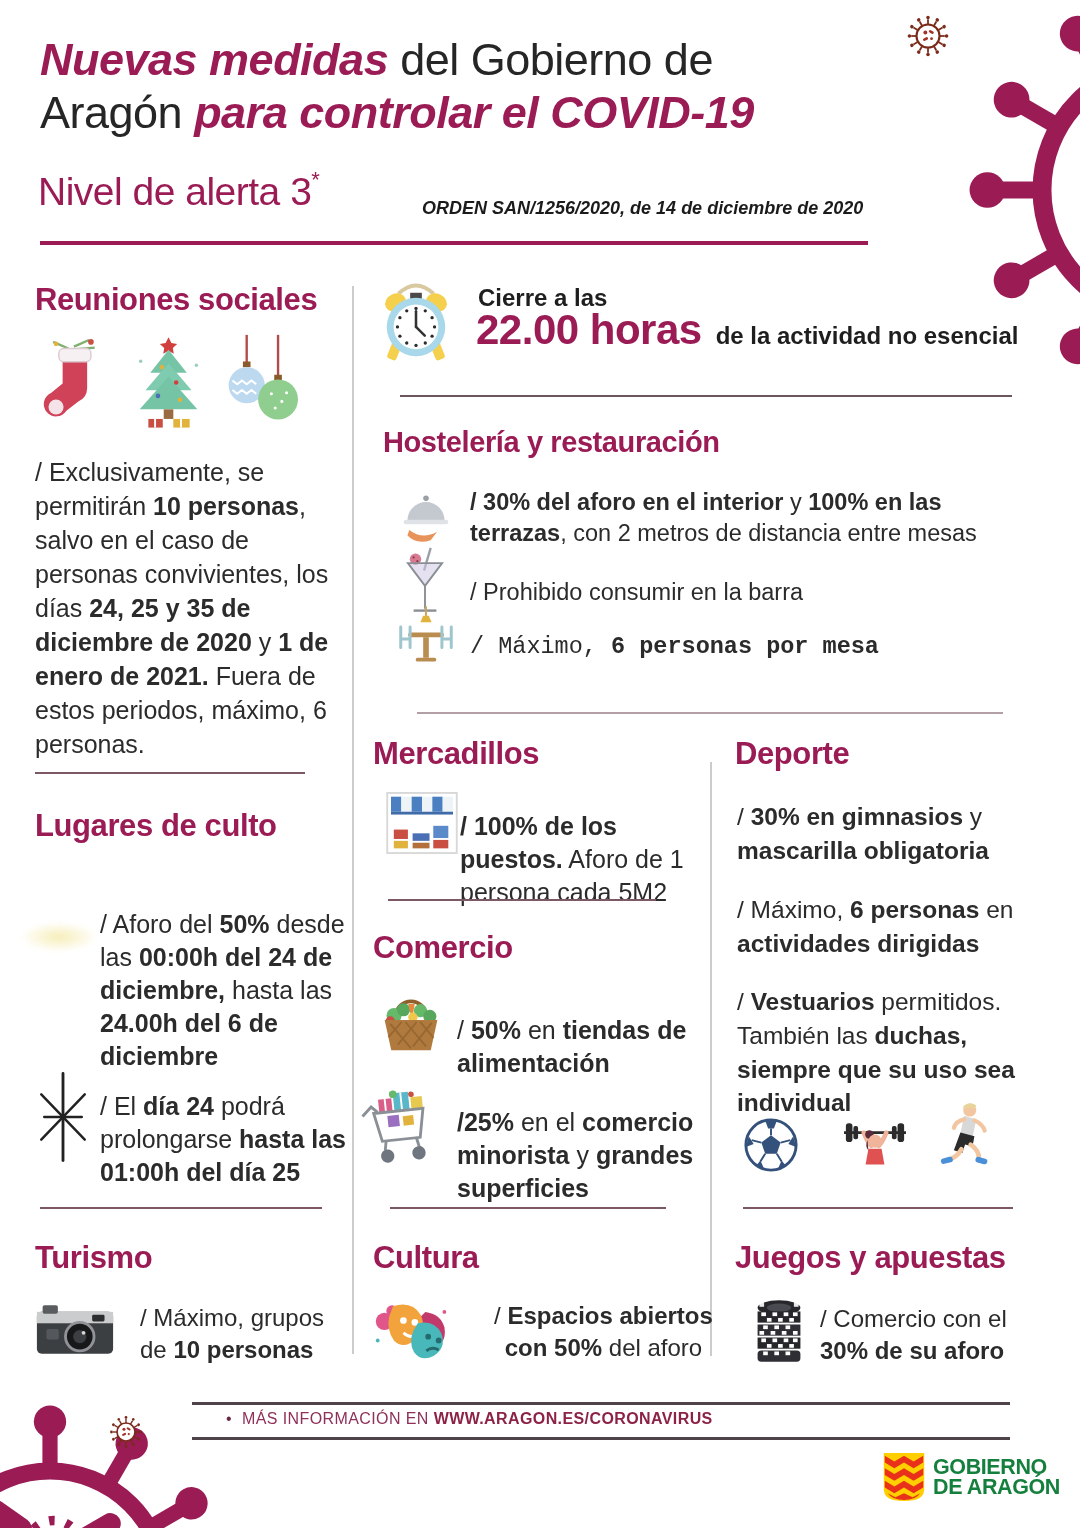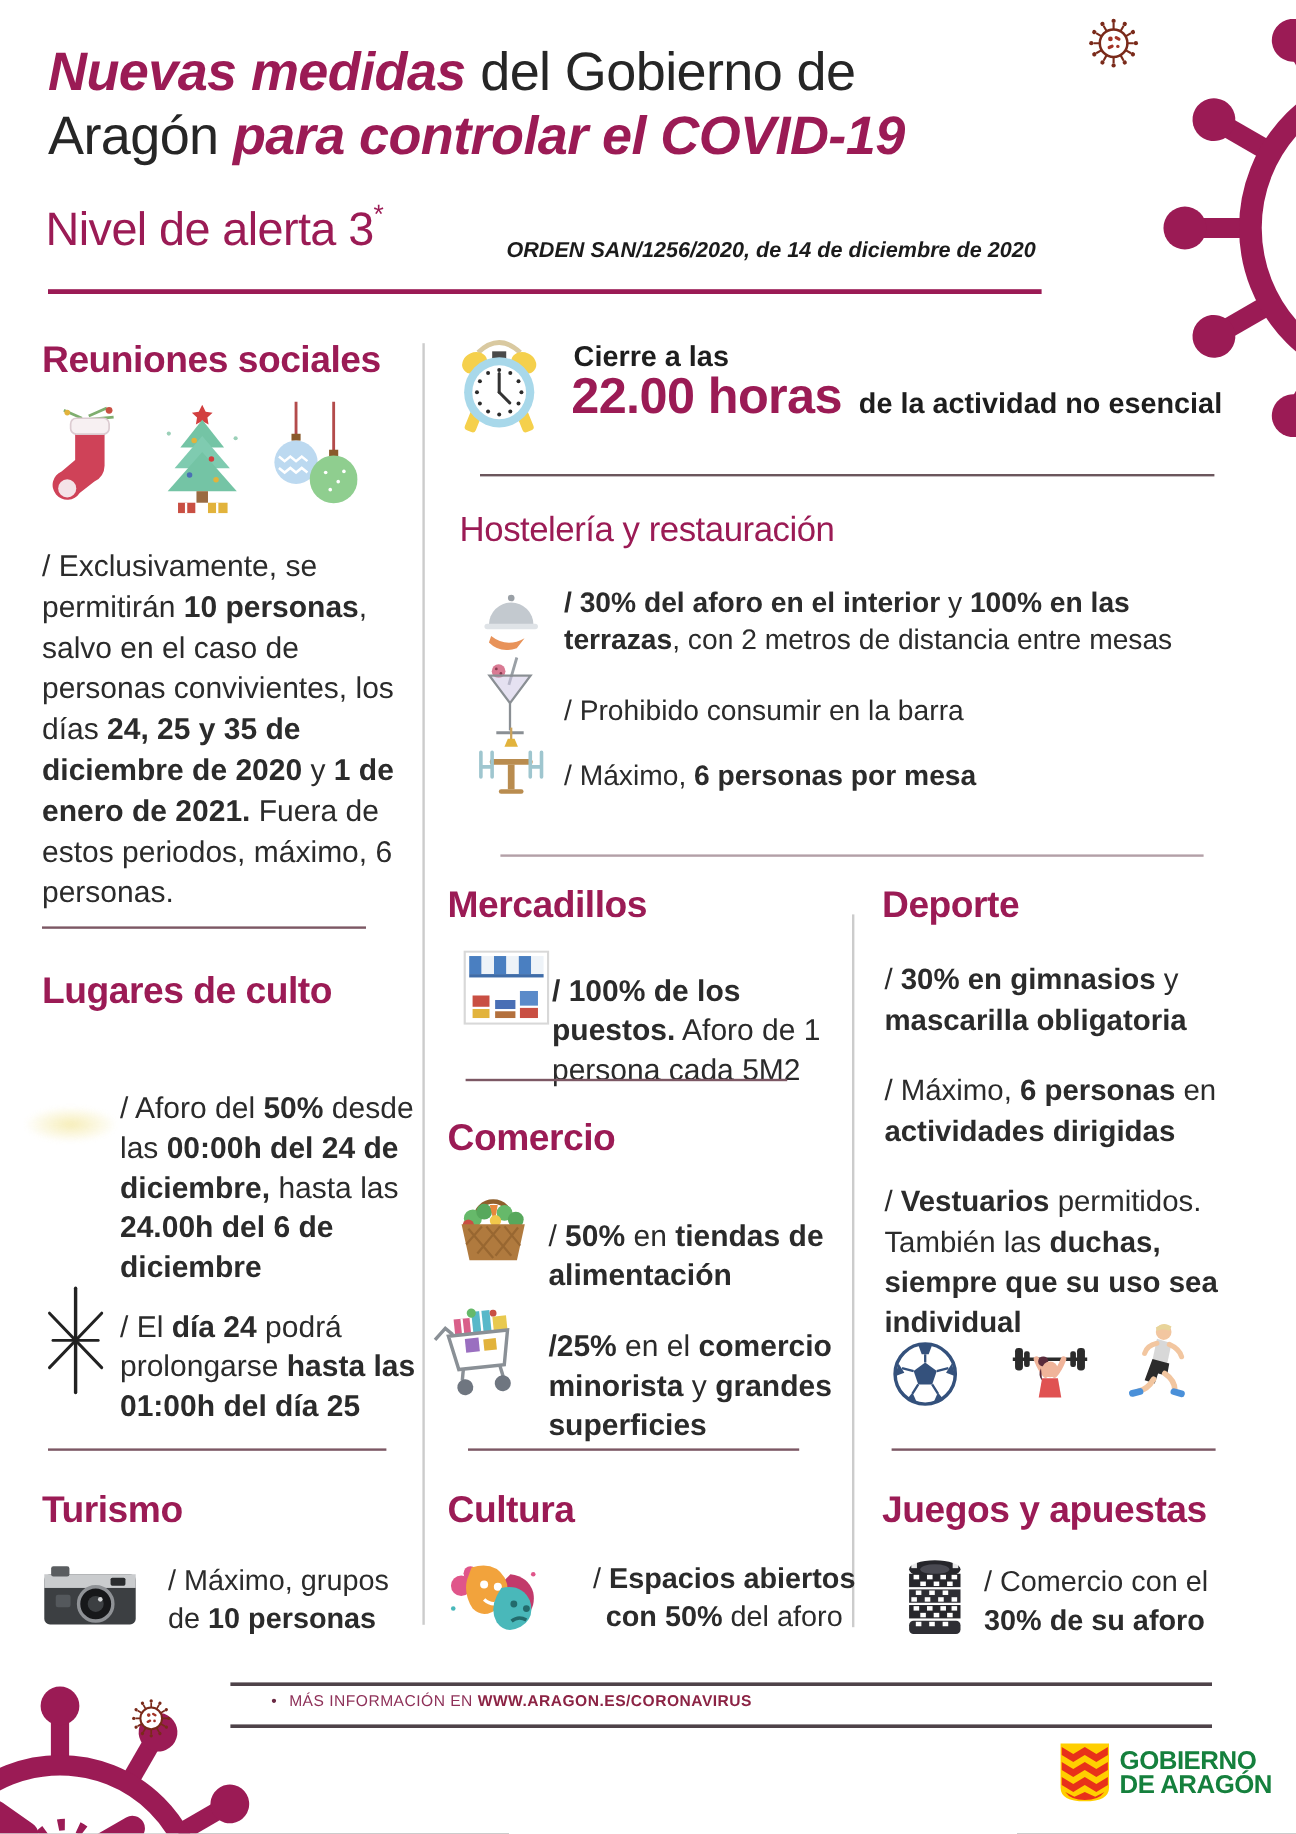--- a/index.html
+++ b/index.html
@@ -9,35 +9,35 @@
   .abs{position:absolute;}
   .bd{font-weight:700;}
   .mar{color:var(--maroon);}
   .title{left:40px;top:34px;width:860px;font-size:45px;line-height:1.17;font-weight:400;color:#262626;letter-spacing:-0.5px;}
   .title .bd{color:var(--maroon);font-style:italic;}
   .alert{left:38px;top:170px;font-size:39px;color:var(--maroon);letter-spacing:-0.5px;}
   .alert sup{font-size:22px;position:relative;top:-4px;}
   .order{left:374px;top:198px;font-size:18px;font-style:italic;font-weight:700;color:#1b1b1b;margin-left:48px;}
   .hrule{left:40px;top:241px;width:828px;height:4px;background:var(--maroon);}
   .h{font-weight:700;color:var(--maroon);font-size:31px;letter-spacing:-0.4px;}
-  .h2{font-weight:400;color:var(--maroon);font-size:29px;letter-spacing:-0.4px;}
+  .h2{font-weight:700;color:var(--maroon);font-size:29px;letter-spacing:-0.4px;}
   .body{color:#2b2b2b;}
   .p-reu{left:35px;top:455px;width:307px;font-size:25px;line-height:1.36;}
   .rule{position:absolute;height:2px;background:#7c5864;}
   .vr{position:absolute;width:2px;background:#cccccc;}
   .cl1{font-size:24px;font-weight:700;color:#1e1e1e;}
   .time{font-size:42px;font-weight:700;color:var(--maroon);letter-spacing:-0.5px;}
   .cl2 .after{font-size:24px;font-weight:700;color:#1e1e1e;margin-left:14px;}
   .hostx{font-size:23.5px;line-height:1.34;}
   .midx{font-size:25px;line-height:1.32;margin-top:24px;}
   .depx{font-size:24.5px;line-height:1.38;}
   .botx{font-size:24px;line-height:1.35;}
   .faded{width:78px;height:30px;border-radius:50%;background:radial-gradient(ellipse at center,#f4e9a6 0%,rgba(255,255,255,0) 70%);filter:blur(2px);opacity:.8;}
   .ftline{position:absolute;height:3px;background:#4e4349;}
-  .ftxt{left:226px;top:1410px;font-size:13px;letter-spacing:.4px;color:#8e3058;}
+  .ftxt{left:226px;top:1410px;font-size:16px;letter-spacing:.4px;color:#8e3058;}
   .ftxt .url{font-weight:700;color:#8c2344;}
   .ftxt .dot{margin-right:10px;color:#6b2a44;}
   .logo{left:882px;top:1452px;display:flex;align-items:center;gap:7px;}
   .logo-text{font-size:21.5px;font-weight:700;color:#15803d;line-height:.95;letter-spacing:-0.4px;}
   svg{display:block;}
 </style>
 </head>
 <body>
 
 <div class="pg">
@@ -240,21 +240,21 @@
 
   <svg class="abs" style="left:397px;top:606px;" width="58" height="68" viewBox="0 0 62 72">
     <line x1="31" y1="0" x2="31" y2="11" stroke="#caa25a" stroke-width="2"></line>
     <polygon points="25,17 37,17 34,10 28,10" fill="#e2b33c"></polygon>
     <rect x="12" y="28" width="38" height="5" rx="2" fill="#b98c4f"></rect>
     <rect x="28" y="33" width="6" height="22" fill="#b98c4f"></rect>
     <rect x="20" y="55" width="22" height="4" rx="2" fill="#b98c4f"></rect>
     <path d="M4 22 v22 m0 -9 h10 m0 -13 v22" stroke="#9fc6cf" stroke-width="3.2" fill="none" stroke-linecap="round"></path>
     <path d="M58 22 v22 m0 -9 h-10 m0 -13 v22" stroke="#9fc6cf" stroke-width="3.2" fill="none" stroke-linecap="round"></path>
   </svg>
-  <div class="abs body hostx" style="left:470px;top:631px;width:555px;"><span>/  Máximo, </span><span class="bd">6 personas por mesa</span></div>
+  <div class="abs body hostx" style="left:470px;top:631px;width:555px;font-family:Liberation Mono, monospace;"><span>/  Máximo, </span><span class="bd">6 personas por mesa</span></div>
 
   <div class="rule" style="left:417px;top:712px;width:586px;background:#b3a0a7;"></div>
 
   <div class="abs h" style="left:373px;top:736px;">Mercadillos</div>
   <svg class="abs" style="left:386px;top:792px;" width="72" height="62" viewBox="0 0 76 66">
     <rect x="1" y="1" width="74" height="64" fill="#ffffff" stroke="#d8d8d8" stroke-width="2"></rect>
     <g>
       <rect x="5" y="5" width="11" height="16" fill="#4a7fc1"></rect>
         <rect x="16" y="5" width="11" height="16" fill="#eef3f8"></rect>
       <rect x="27" y="5" width="11" height="16" fill="#4a7fc1"></rect>

